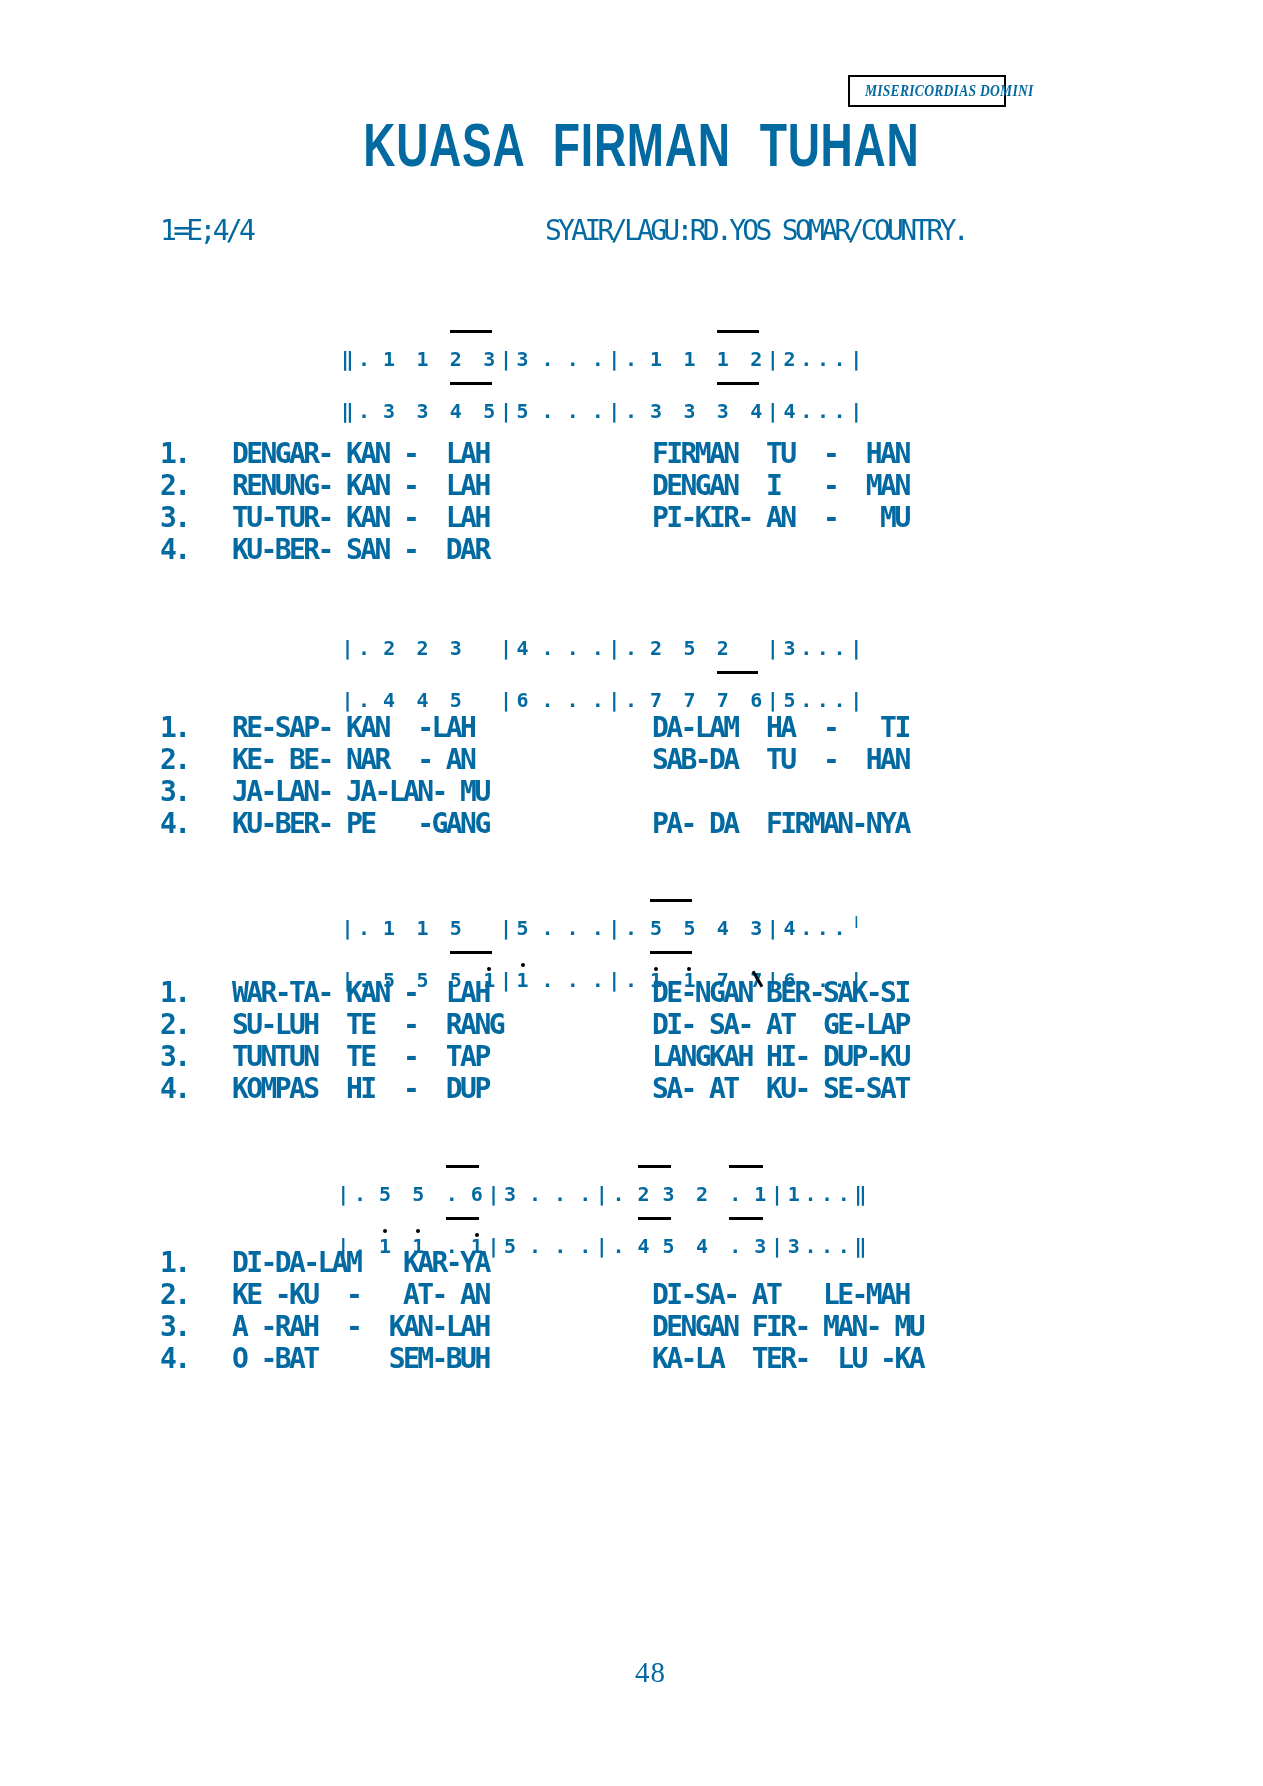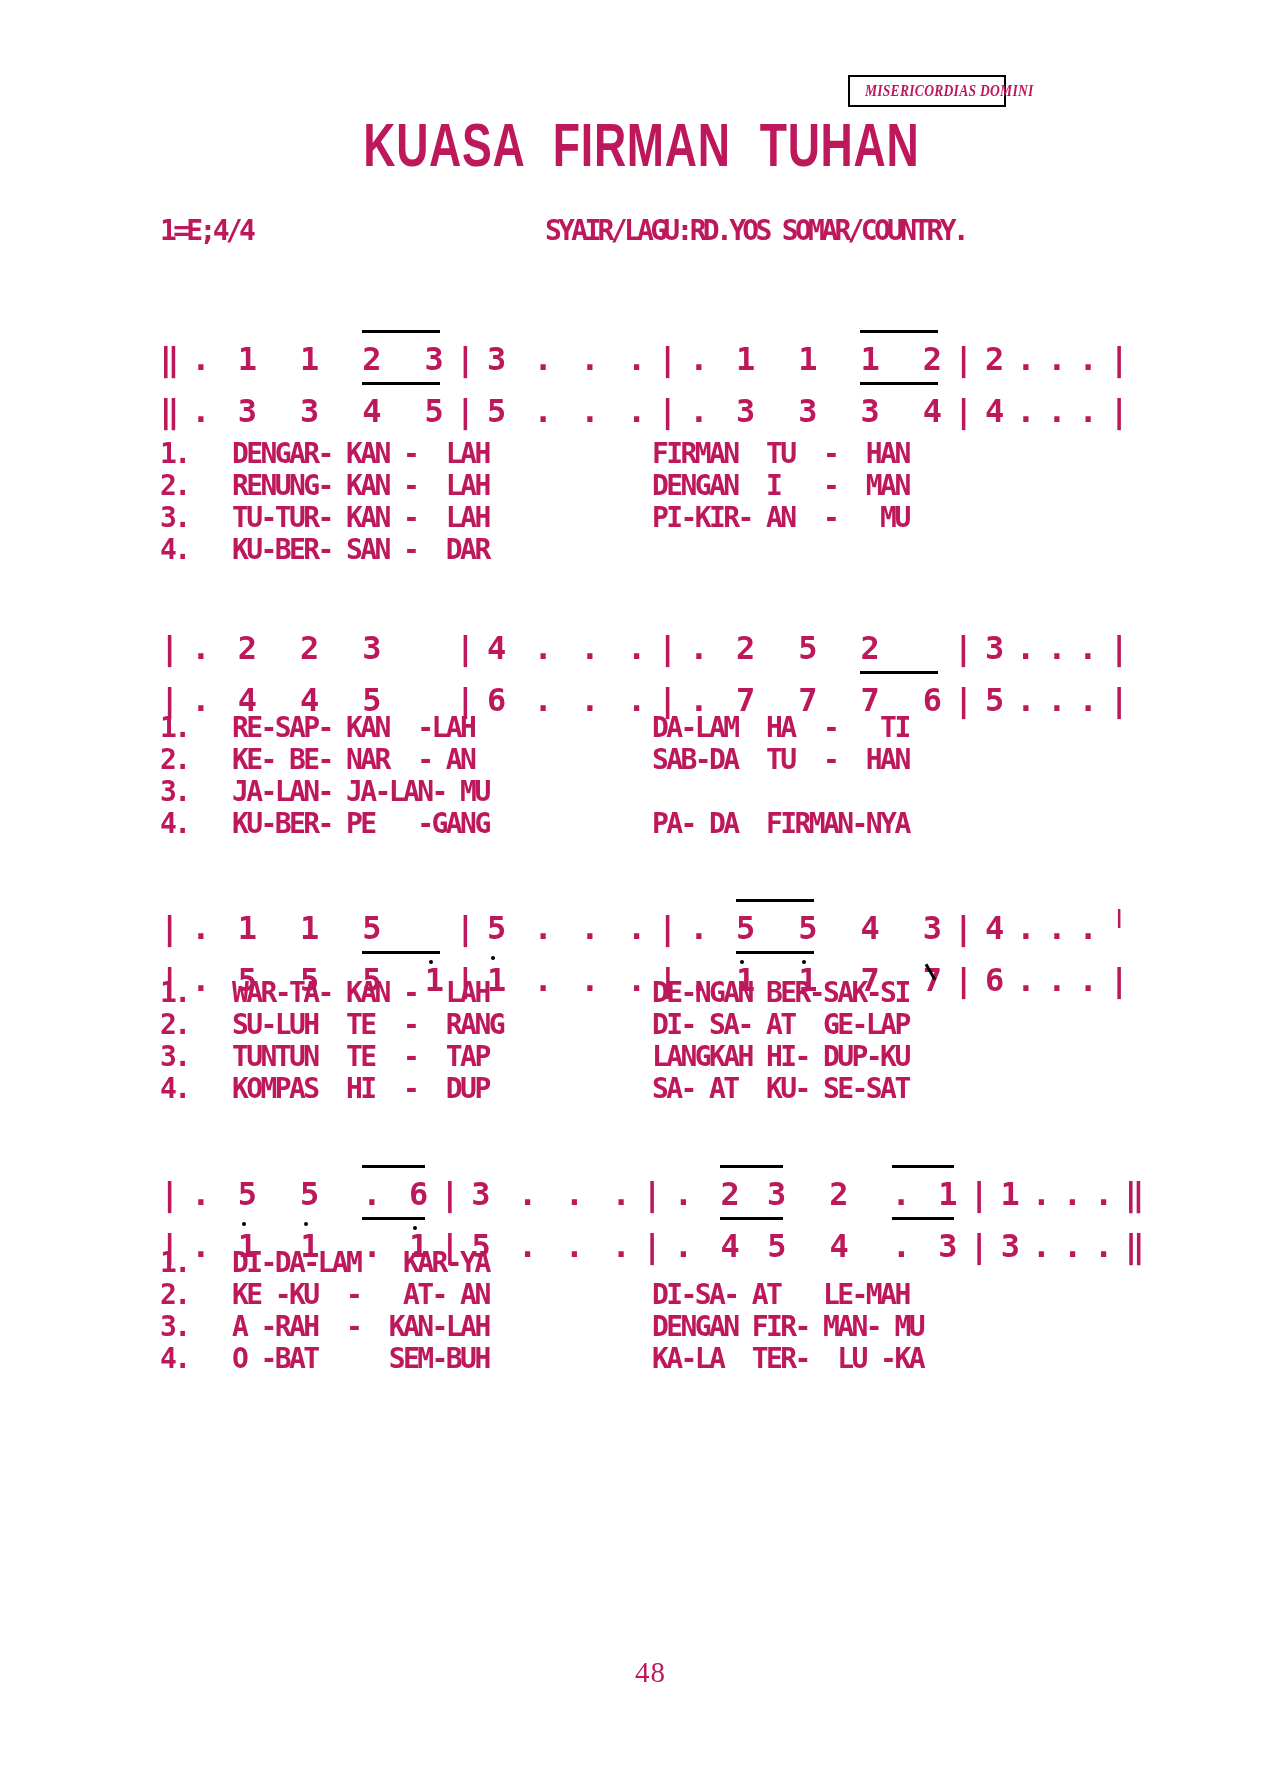--- a/index.html
+++ b/index.html
@@ -1,36 +1,36 @@
 <!DOCTYPE html>
 <html><head>
 <meta charset="utf-8">
 <style>
   html,body{margin:0;padding:0;background:#ffffff;}
-  .page{position:relative;width:1263px;height:1786px;background:#fff;color:#be185d;
+  .page{position:relative;width:1263px;height:1786px;background:#fff;color:#0369a1;
         font-family:"DejaVu Sans Mono",monospace;overflow:hidden;}
 
   .badge{position:absolute;left:848px;top:75px;width:154px;border:2px solid #000;
          padding:4px 0 5px 0;text-align:center;}
   .badge span{display:inline-block;transform:scaleX(0.85);transform-origin:center;
          font-family:"Liberation Serif",serif;font-weight:bold;font-style:italic;
          font-size:16px;white-space:nowrap;letter-spacing:0.3px;}
 
   .title{position:absolute;left:160px;top:110px;width:806px;padding-left:78px;
          text-align:center;margin:0;line-height:70px;}
   .title span{display:inline-block;transform:scaleX(0.72);transform-origin:center;
          font-family:"Liberation Sans",sans-serif;font-weight:bold;font-size:62px;
          white-space:nowrap;word-spacing:22px;letter-spacing:1px;}
 
   .meta{position:absolute;left:160px;top:214px;width:806px;display:flex;
-        justify-content:space-between;font-size:28px;font-weight:bold;
+        justify-content:space-between;font-size:28px;font-weight:normal;
         letter-spacing:-3.7px;white-space:pre;}
 
-  .notation{position:absolute;left:160px;width:880px;font-size:32px;font-weight:bold;
-            letter-spacing:-3.7px;line-height:46px;white-space:pre;}
+  .notation{position:absolute;left:160px;width:880px;font-size:20px;font-weight:bold;
+            letter-spacing:-3.7px;line-height:46px;white-space:pre;text-align:center;}
   .n1{top:330px}.n2{top:625px}.n3{top:899px}.n4{top:1165px}
   .over{display:inline-block;border-top:3px solid #000;padding-top:3px;white-space:pre;}
   .hi{position:relative;}
   .hi::after{content:'';position:absolute;left:4px;top:-5px;width:4px;height:4px;
              border-radius:50%;background:#000;}
   .over .hi::after{top:-1px;}
   .sl{position:relative;}
   .sl::after{content:'';position:absolute;left:6px;top:2px;height:18px;width:0;
              border-left:3px solid #000;transform:rotate(-30deg);}
 

